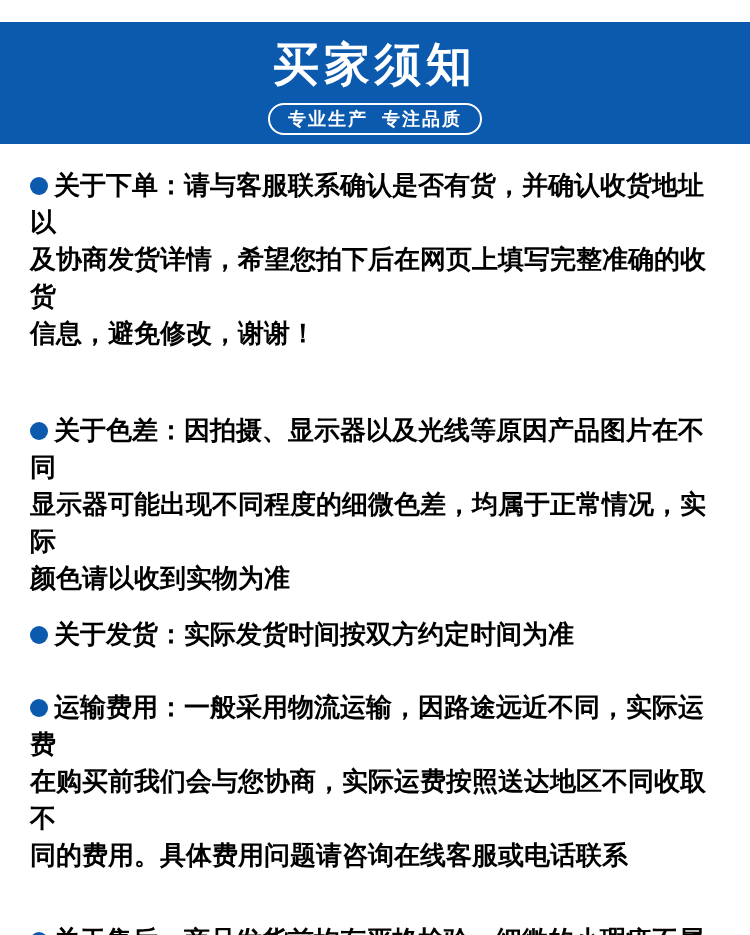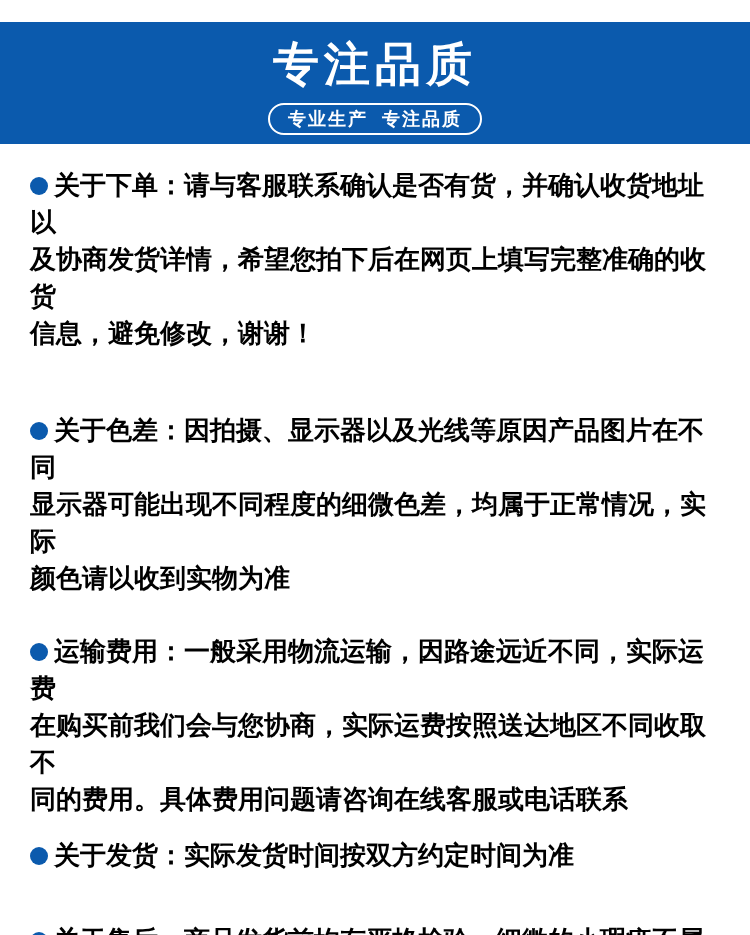--- a/index.html
+++ b/index.html
@@ -74,46 +74,46 @@
     vertical-align: -1px;
   }
   .notice-text {
     white-space: pre-line;
   }
 </style>
 </head>
 <body>
 
 <div class="banner">
-  <span class="banner-title">专注品质</span>
+  <span class="banner-title">买家须知</span>
   <span class="tagline-badge">专业生产  专注品质</span>
 </div>
 
 <div class="content">
 
   <div class="notice notice-2">
     <span class="bullet"></span><span class="notice-text">关于下单：请与客服联系确认是否有货，并确认收货地址以
 及协商发货详情，希望您拍下后在网页上填写完整准确的收货
 信息，避免修改，谢谢！</span>
   </div>
 
   <div class="notice notice-1">
     <span class="bullet"></span><span class="notice-text">关于色差：因拍摄、显示器以及光线等原因产品图片在不同
 显示器可能出现不同程度的细微色差，均属于正常情况，实际
 颜色请以收到实物为准</span>
   </div>
 
+  <div class="notice notice-3">
+    <span class="bullet"></span><span class="notice-text">关于发货：实际发货时间按双方约定时间为准</span>
+  </div>
+
   <div class="notice notice-4">
     <span class="bullet"></span><span class="notice-text">运输费用：一般采用物流运输，因路途远近不同，实际运费
 在购买前我们会与您协商，实际运费按照送达地区不同收取不
 同的费用。具体费用问题请咨询在线客服或电话联系</span>
-  </div>
-
-  <div class="notice notice-3">
-    <span class="bullet"></span><span class="notice-text">关于发货：实际发货时间按双方约定时间为准</span>
   </div>
 
   <div class="notice notice-5">
     <span class="bullet"></span><span class="notice-text">关于售后：商品发货前均有严格检验，细微的小瑕疵不属于
 质量问题，不影响使用效果的，希望理解。我们公司销售的产
 品在发货前均经过严格的质检流程，确保产品品质，请您在收
 货前仔细检查，如有问题，请及时与我们联系</span>
   </div>
 
 </div>

